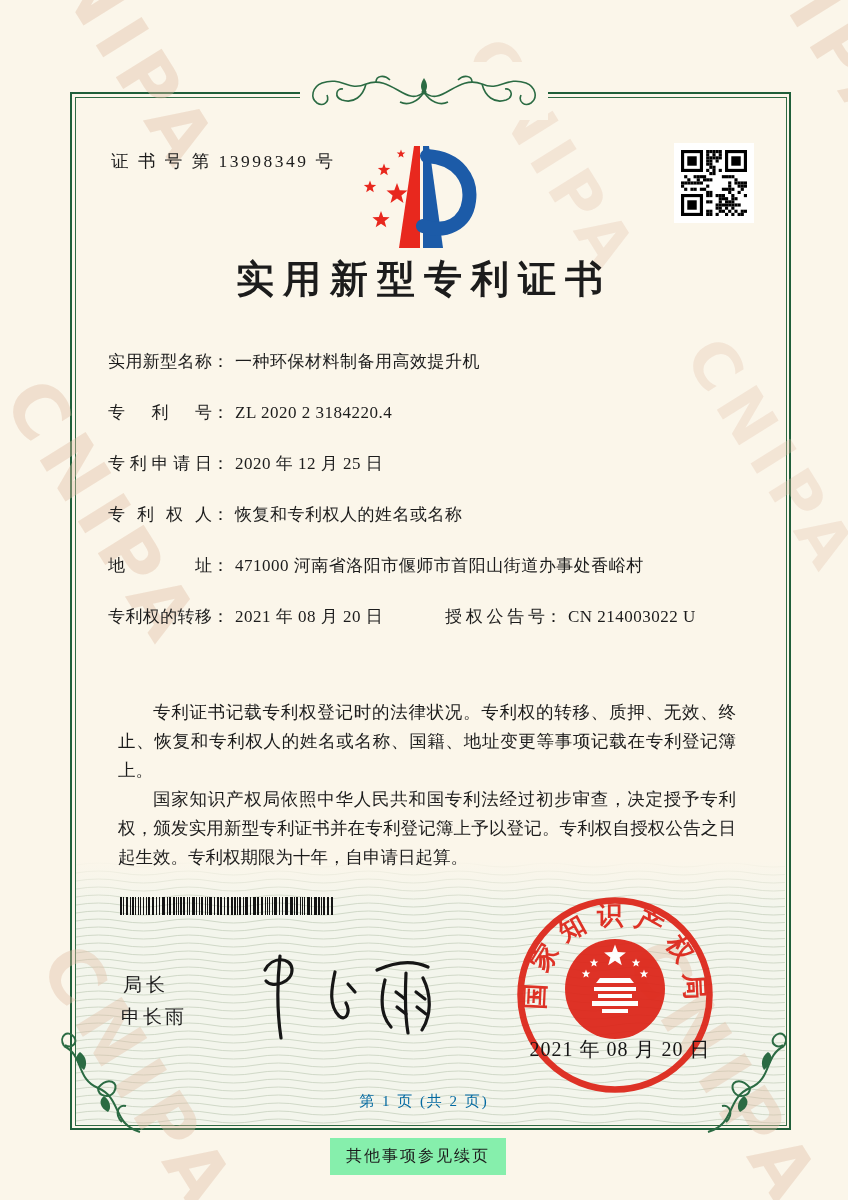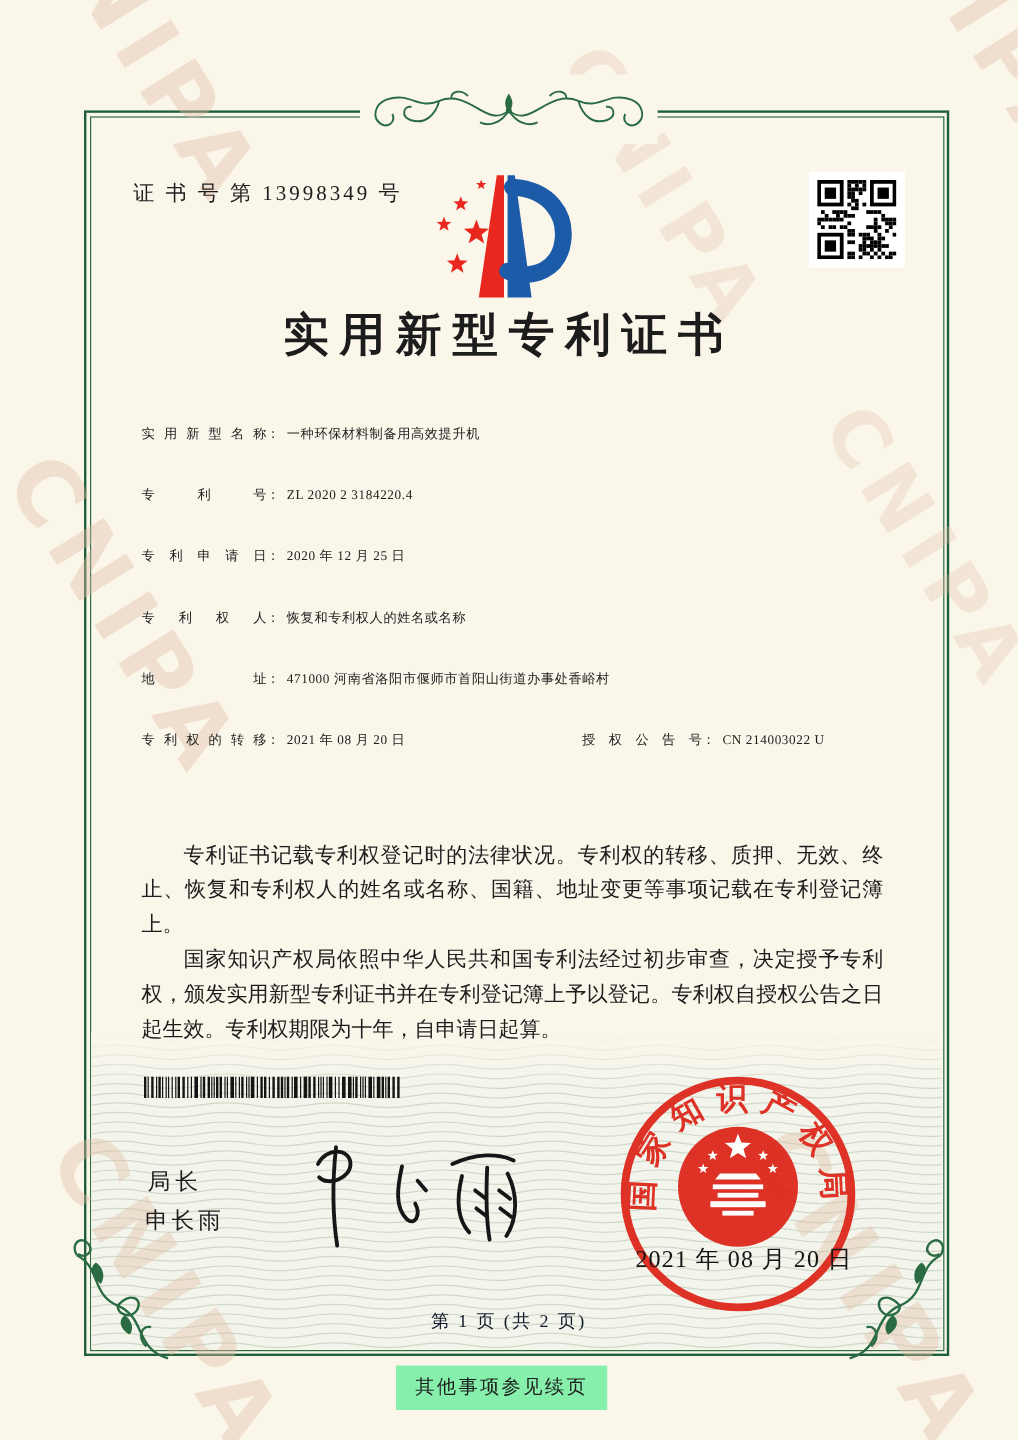--- a/index.html
+++ b/index.html
@@ -29,43 +29,43 @@
 
   
   .cert-no{position:absolute;left:111px;top:149px;font-size:17.5px;letter-spacing:2.5px;z-index:3;}
   .logo{position:absolute;left:356px;top:144px;z-index:3;}
   .qr{position:absolute;left:674px;top:143px;width:80px;height:80px;background:#fff;z-index:3;}
   .qr svg{position:absolute;left:7px;top:7px;width:66px;height:66px;}
   .title{position:absolute;left:80px;top:254px;width:688px;text-align:center;
       font-size:38px;font-weight:bold;letter-spacing:9px;z-index:3;}
 
   
-  .fields{position:absolute;left:118px;top:352px;width:640px;font-size:11px;z-index:3;}
+  .fields{position:absolute;left:108px;top:352px;width:640px;font-size:17px;z-index:3;}
   .row{line-height:20px;margin-bottom:31px;white-space:nowrap;}
   .lbl{display:inline-block;width:104px;text-align:justify;text-align-last:justify;vertical-align:top;}
-  .lbl.l2{width:100px;margin-left:30px;}
+  .lbl.l2{width:100px;}
   .colon{margin-right:6px;}
   .val{letter-spacing:0.5px;}
   .pair1{display:inline-block;width:337px;}
 
   
   .bodytext{position:absolute;left:118px;top:698px;width:618px;font-size:17.5px;
       line-height:29px;z-index:3;text-align:justify;}
   .bodytext p{margin:0;text-indent:2em;}
 
   
   .barcode{position:absolute;left:120px;top:897px;z-index:3;}
   .officer-title{position:absolute;left:123px;top:972px;font-size:19px;letter-spacing:4px;z-index:3;}
   .officer-name{position:absolute;left:121px;top:1004px;font-size:19px;letter-spacing:3px;z-index:3;}
   .sig{position:absolute;left:250px;top:940px;z-index:3;}
   .seal{position:absolute;left:509px;top:897px;z-index:4;opacity:.93;}
   .seal-date{position:absolute;left:515px;top:1036px;width:210px;text-align:center;
       font-size:20px;letter-spacing:1px;color:#151515;z-index:5;}
   .pagenum{position:absolute;left:80px;top:1092px;width:688px;text-align:center;
-      font-size:15px;letter-spacing:2px;color:#0f172a;z-index:3;}
+      font-size:15px;letter-spacing:2px;color:#0369a1;z-index:3;}
   .note{position:absolute;left:330px;top:1138px;padding:8px 16px;background:#86efac;
       font-size:16px;letter-spacing:2px;z-index:3;}
 </style>
 </head>
 <body>
 
 <div class="page">
 
   <div class="wm" style="left:-28px;top:-6px">CNIPA</div>
   <div class="wm" style="left:666px;top:-36px">CNIPA</div>

